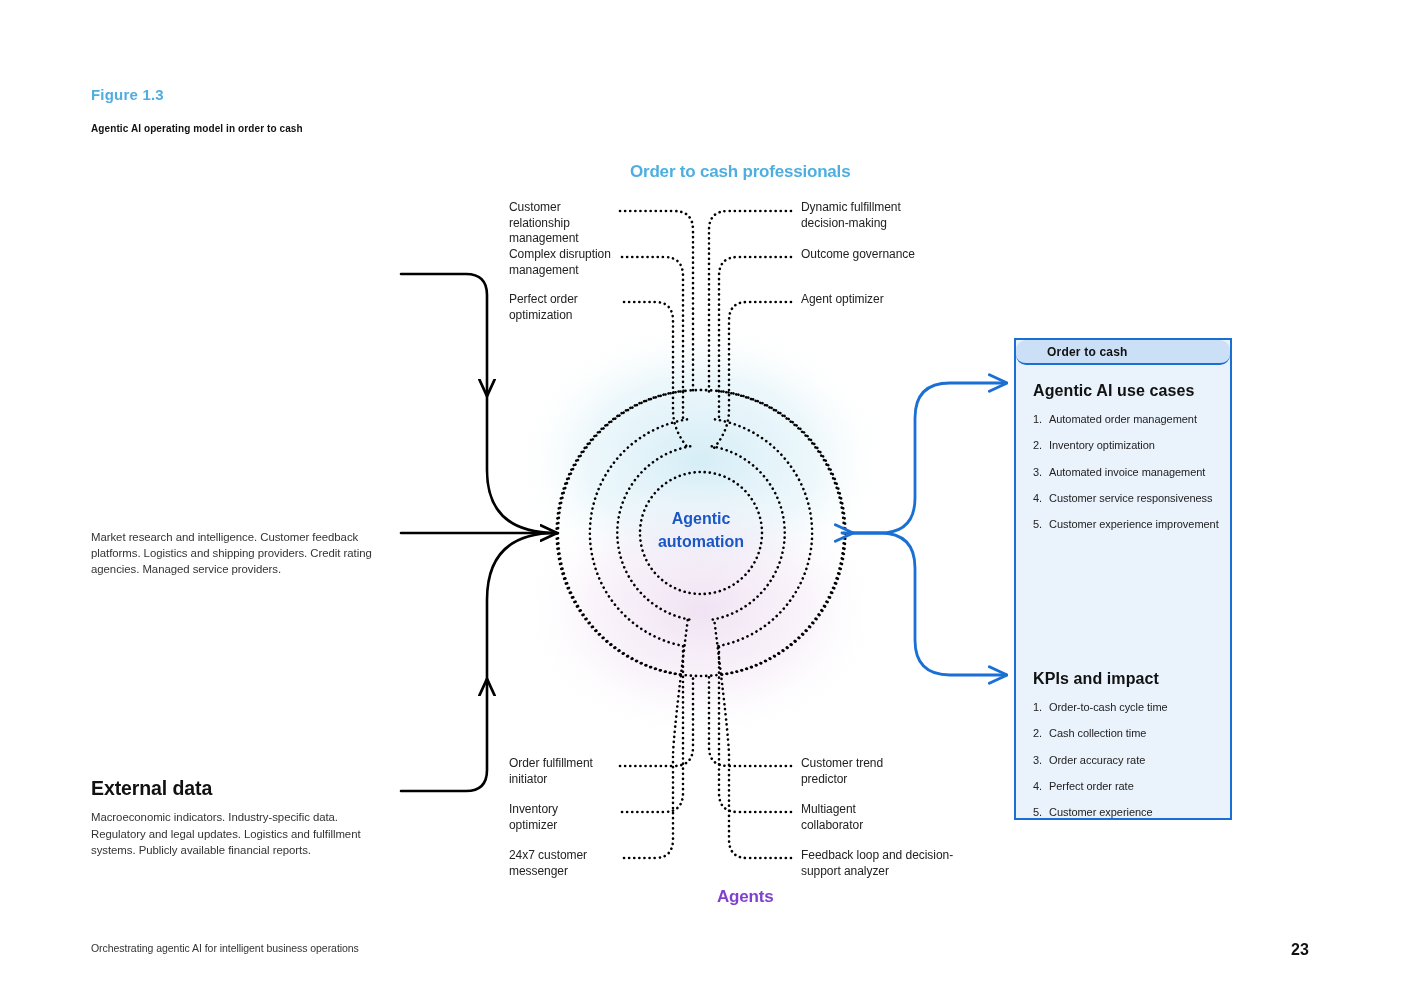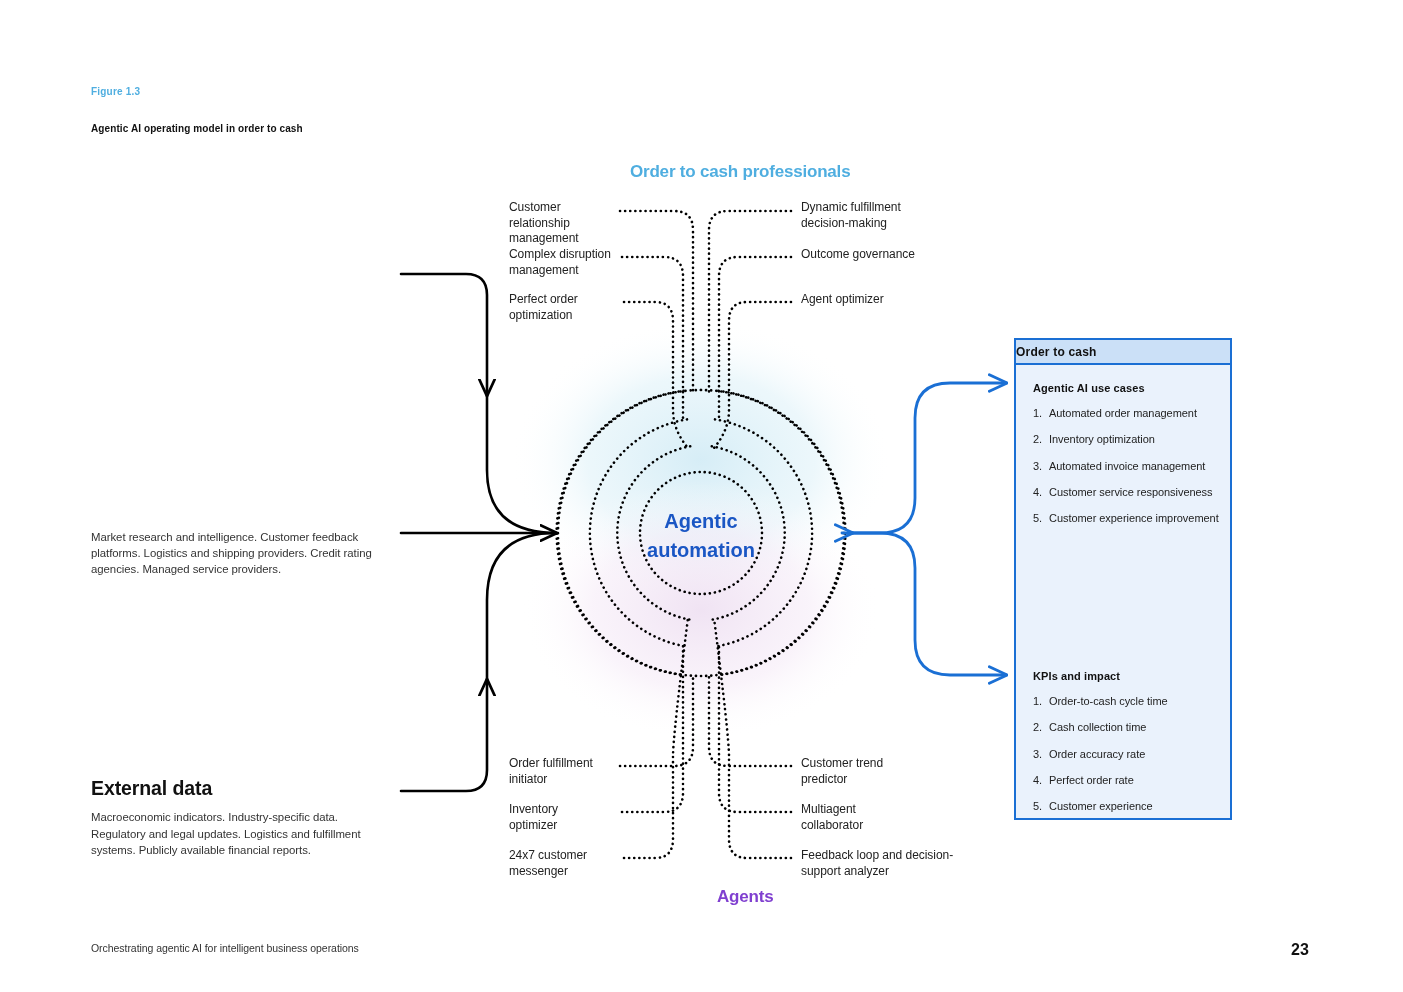--- a/index.html
+++ b/index.html
@@ -6,21 +6,21 @@
   body{
     width:1403px;height:992px;background:#ffffff;
     font-family:"Liberation Sans", sans-serif;
     color:#1a1a1a; position:relative; overflow:hidden;
   }
   #page{position:absolute;inset:0;}
 
   
   .fig-num{
     position:absolute;left:91px;top:86px;
-    font-size:10px;font-weight:bold;color:#4FAEE0;letter-spacing:.2px;
+    font-size:15px;font-weight:bold;color:#4FAEE0;letter-spacing:.2px;
   }
   .fig-title{
     position:absolute;left:91px;top:123px;
     font-size:10px;font-weight:bold;color:#111;letter-spacing:.1px;
   }
 
   
   .lblock{position:absolute;left:91px;width:300px;}
   .lblock h2{
     margin:0;font-size:19.5px;font-weight:bold;color:#111;
@@ -37,43 +37,43 @@
   
   #diagram{position:absolute;left:0;top:0;width:1403px;height:992px;}
 
   
   .panel{
     position:absolute;left:1014px;top:338px;width:218px;height:482px;
     border:2px solid #1A6FD4;background:#EAF2FC;box-sizing:border-box;
   }
   .panel-head{
     height:25px;background:#CBE0F7;border-bottom:2px solid #1A6FD4;
-    display:flex;align-items:center;padding-left:0;box-sizing:border-box;
+    display:flex;align-items:center;padding-left:31px;box-sizing:border-box;border-radius:10px;
   }
   .panel-head span{font-size:12px;font-weight:bold;color:#111;letter-spacing:.2px;}
   .panel-body{padding:0 12px 0 17px;}
-  .sec-title{font-size:11px;font-weight:bold;color:#111;letter-spacing:.1px;}
+  .sec-title{font-size:16px;font-weight:bold;color:#111;letter-spacing:.1px;}
   .olist{margin:0;padding:0;list-style:none;}
   .olist li{
     display:flex;font-size:11px;color:#222;line-height:1.3;
     margin-top:12px;letter-spacing:-.05px;
   }
   .olist li .num{width:16px;flex:0 0 16px;}
   .olist li .txt{flex:1;}
   #sec-usecases{position:absolute;left:0;right:0;top:42px;padding:0 10px 0 17px;}
   #sec-kpis{position:absolute;left:0;right:0;top:330px;padding:0 10px 0 17px;}
 
   
   .dlabel{position:absolute;font-size:12px;line-height:1.3;color:#222;letter-spacing:-.05px;}
   .ring-title{position:absolute;font-size:17px;font-weight:bold;letter-spacing:-.2px;margin-left:46px;}
   #otc-professionals{left:584px;top:162px;color:#4FAEE0;}
   #agents-title{left:671px;top:887px;color:#8040D0;}
   #center-label{
     position:absolute;left:641px;top:507px;width:120px;text-align:center;
-    font-size:20px;font-weight:bold;color:#1A56C4;line-height:1.45;
+    font-size:16px;font-weight:bold;color:#1A56C4;line-height:1.45;
   }
 
   
   .footer-left{
     position:absolute;left:91px;top:942px;font-size:10.5px;color:#333;letter-spacing:-.05px;
   }
   .footer-page{
     position:absolute;left:1291px;top:941px;font-size:16px;font-weight:bold;color:#111;
   }
 </style>

